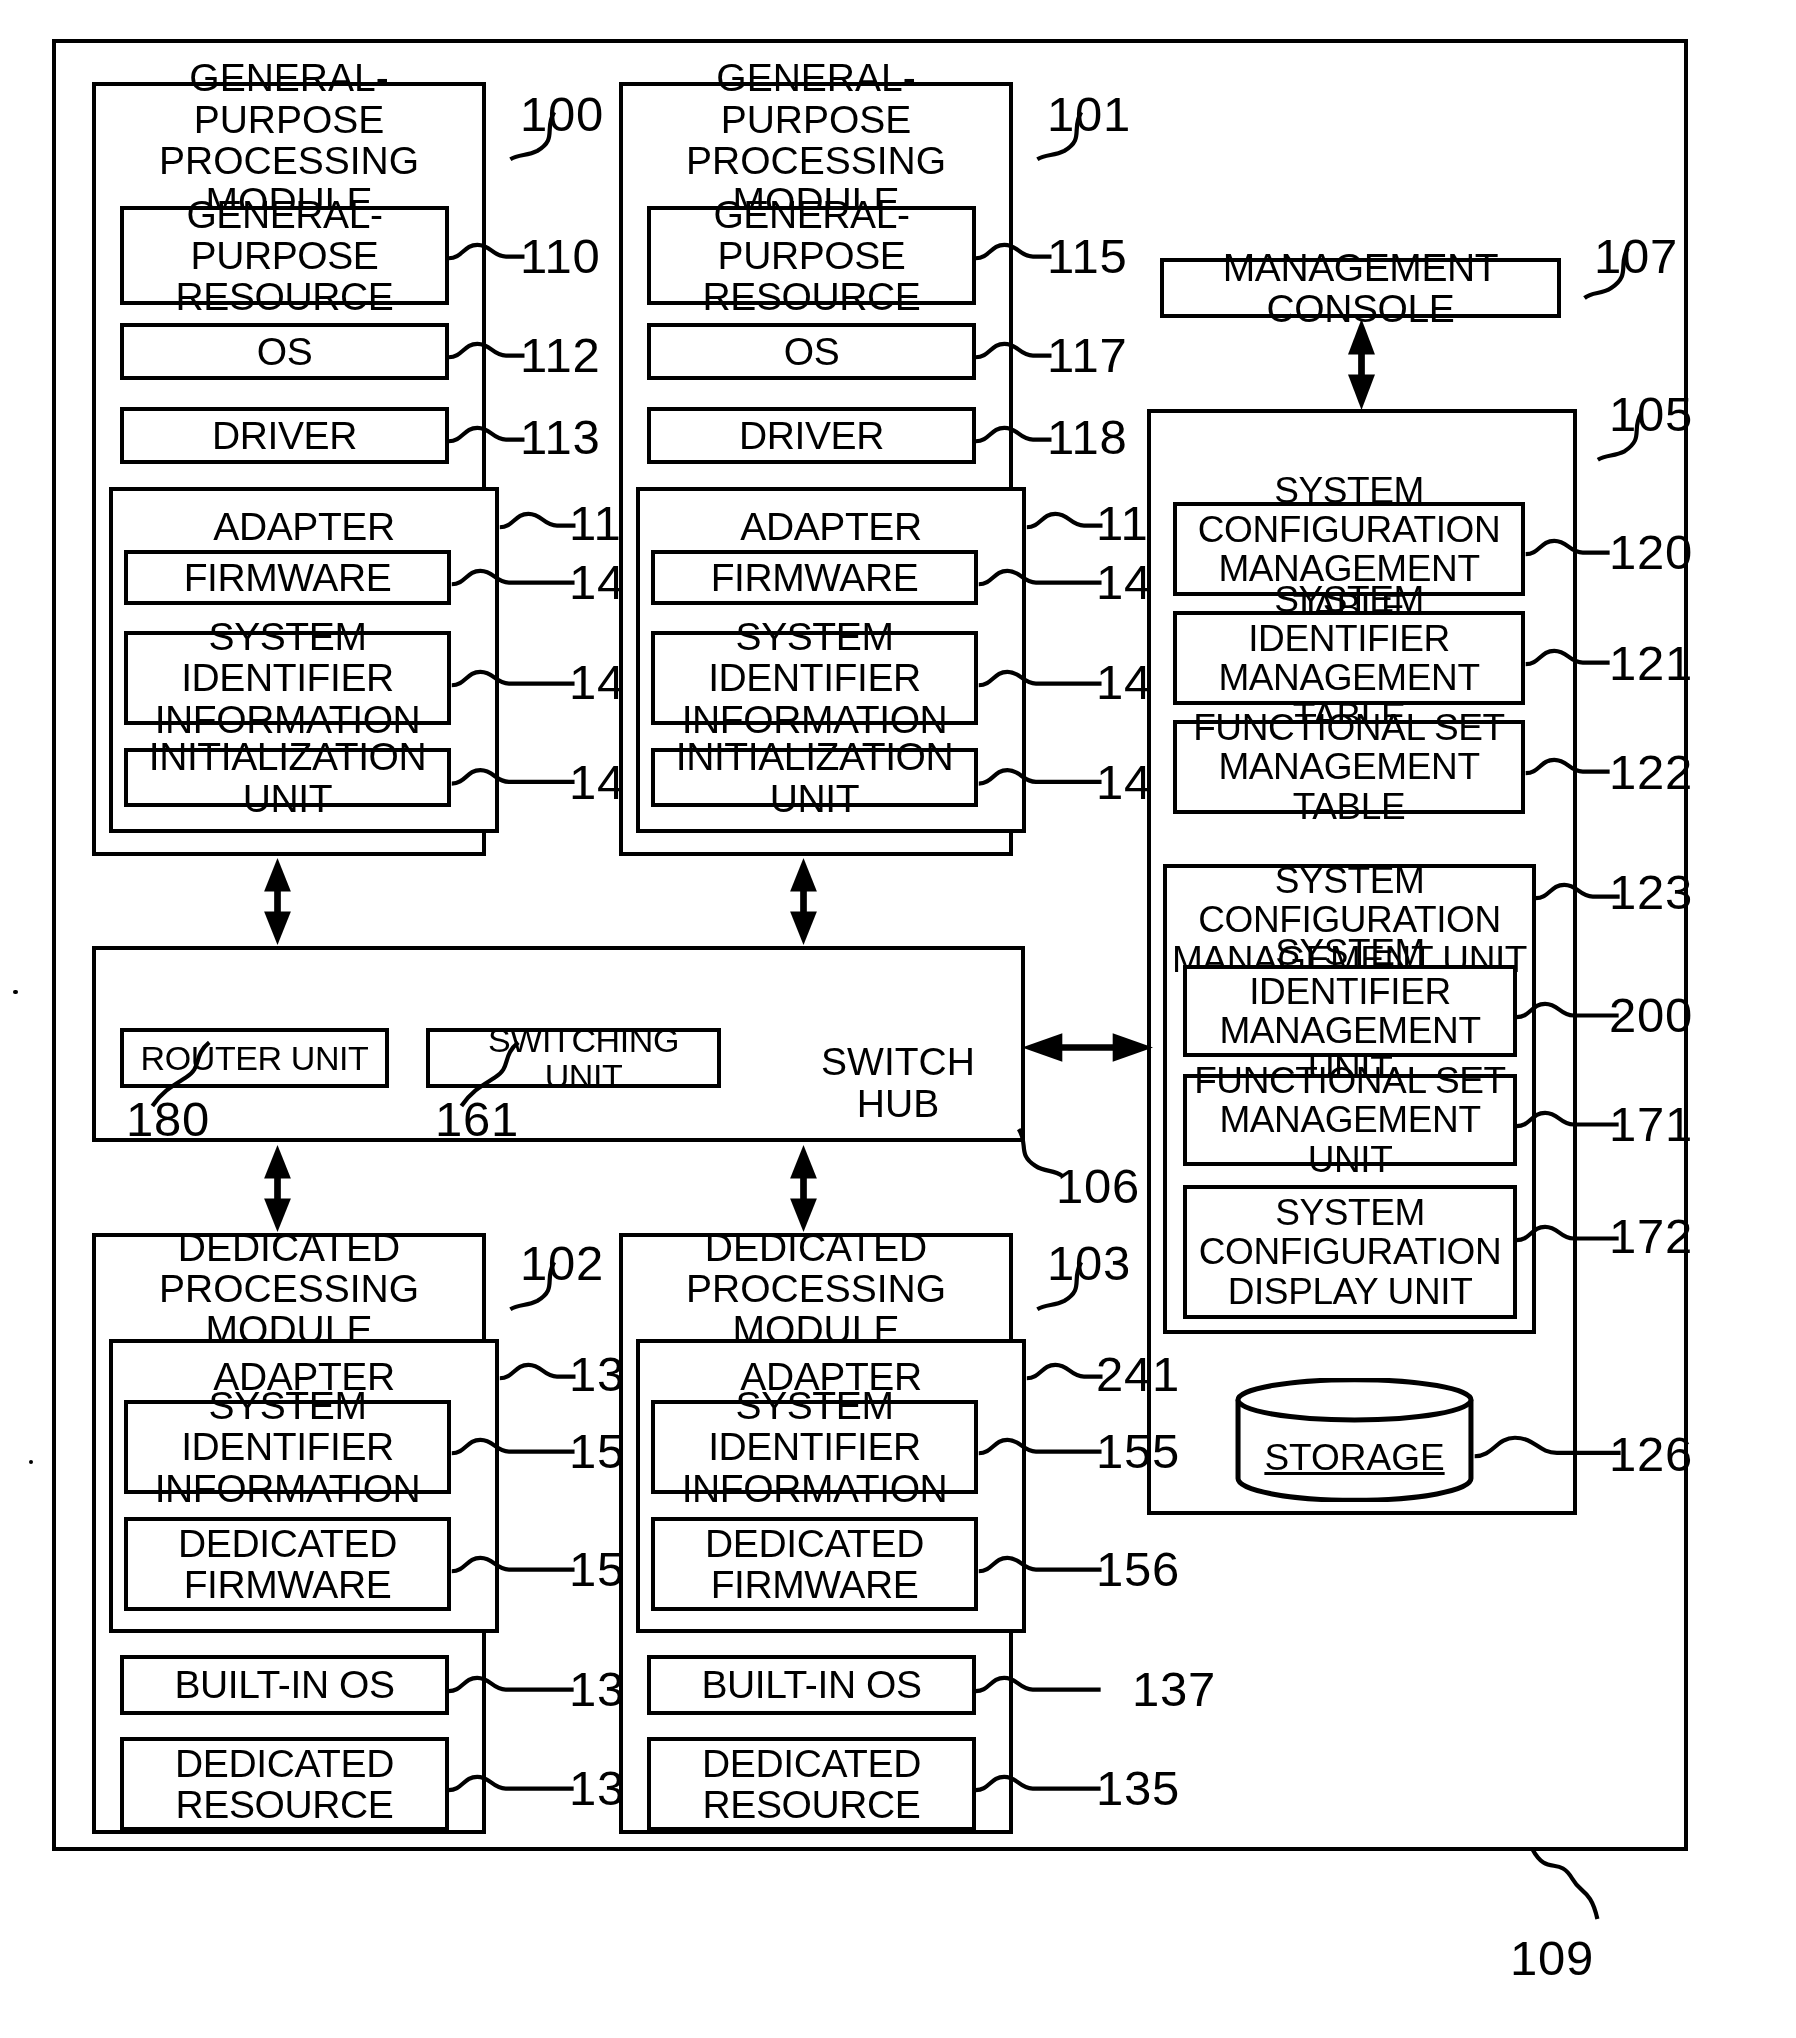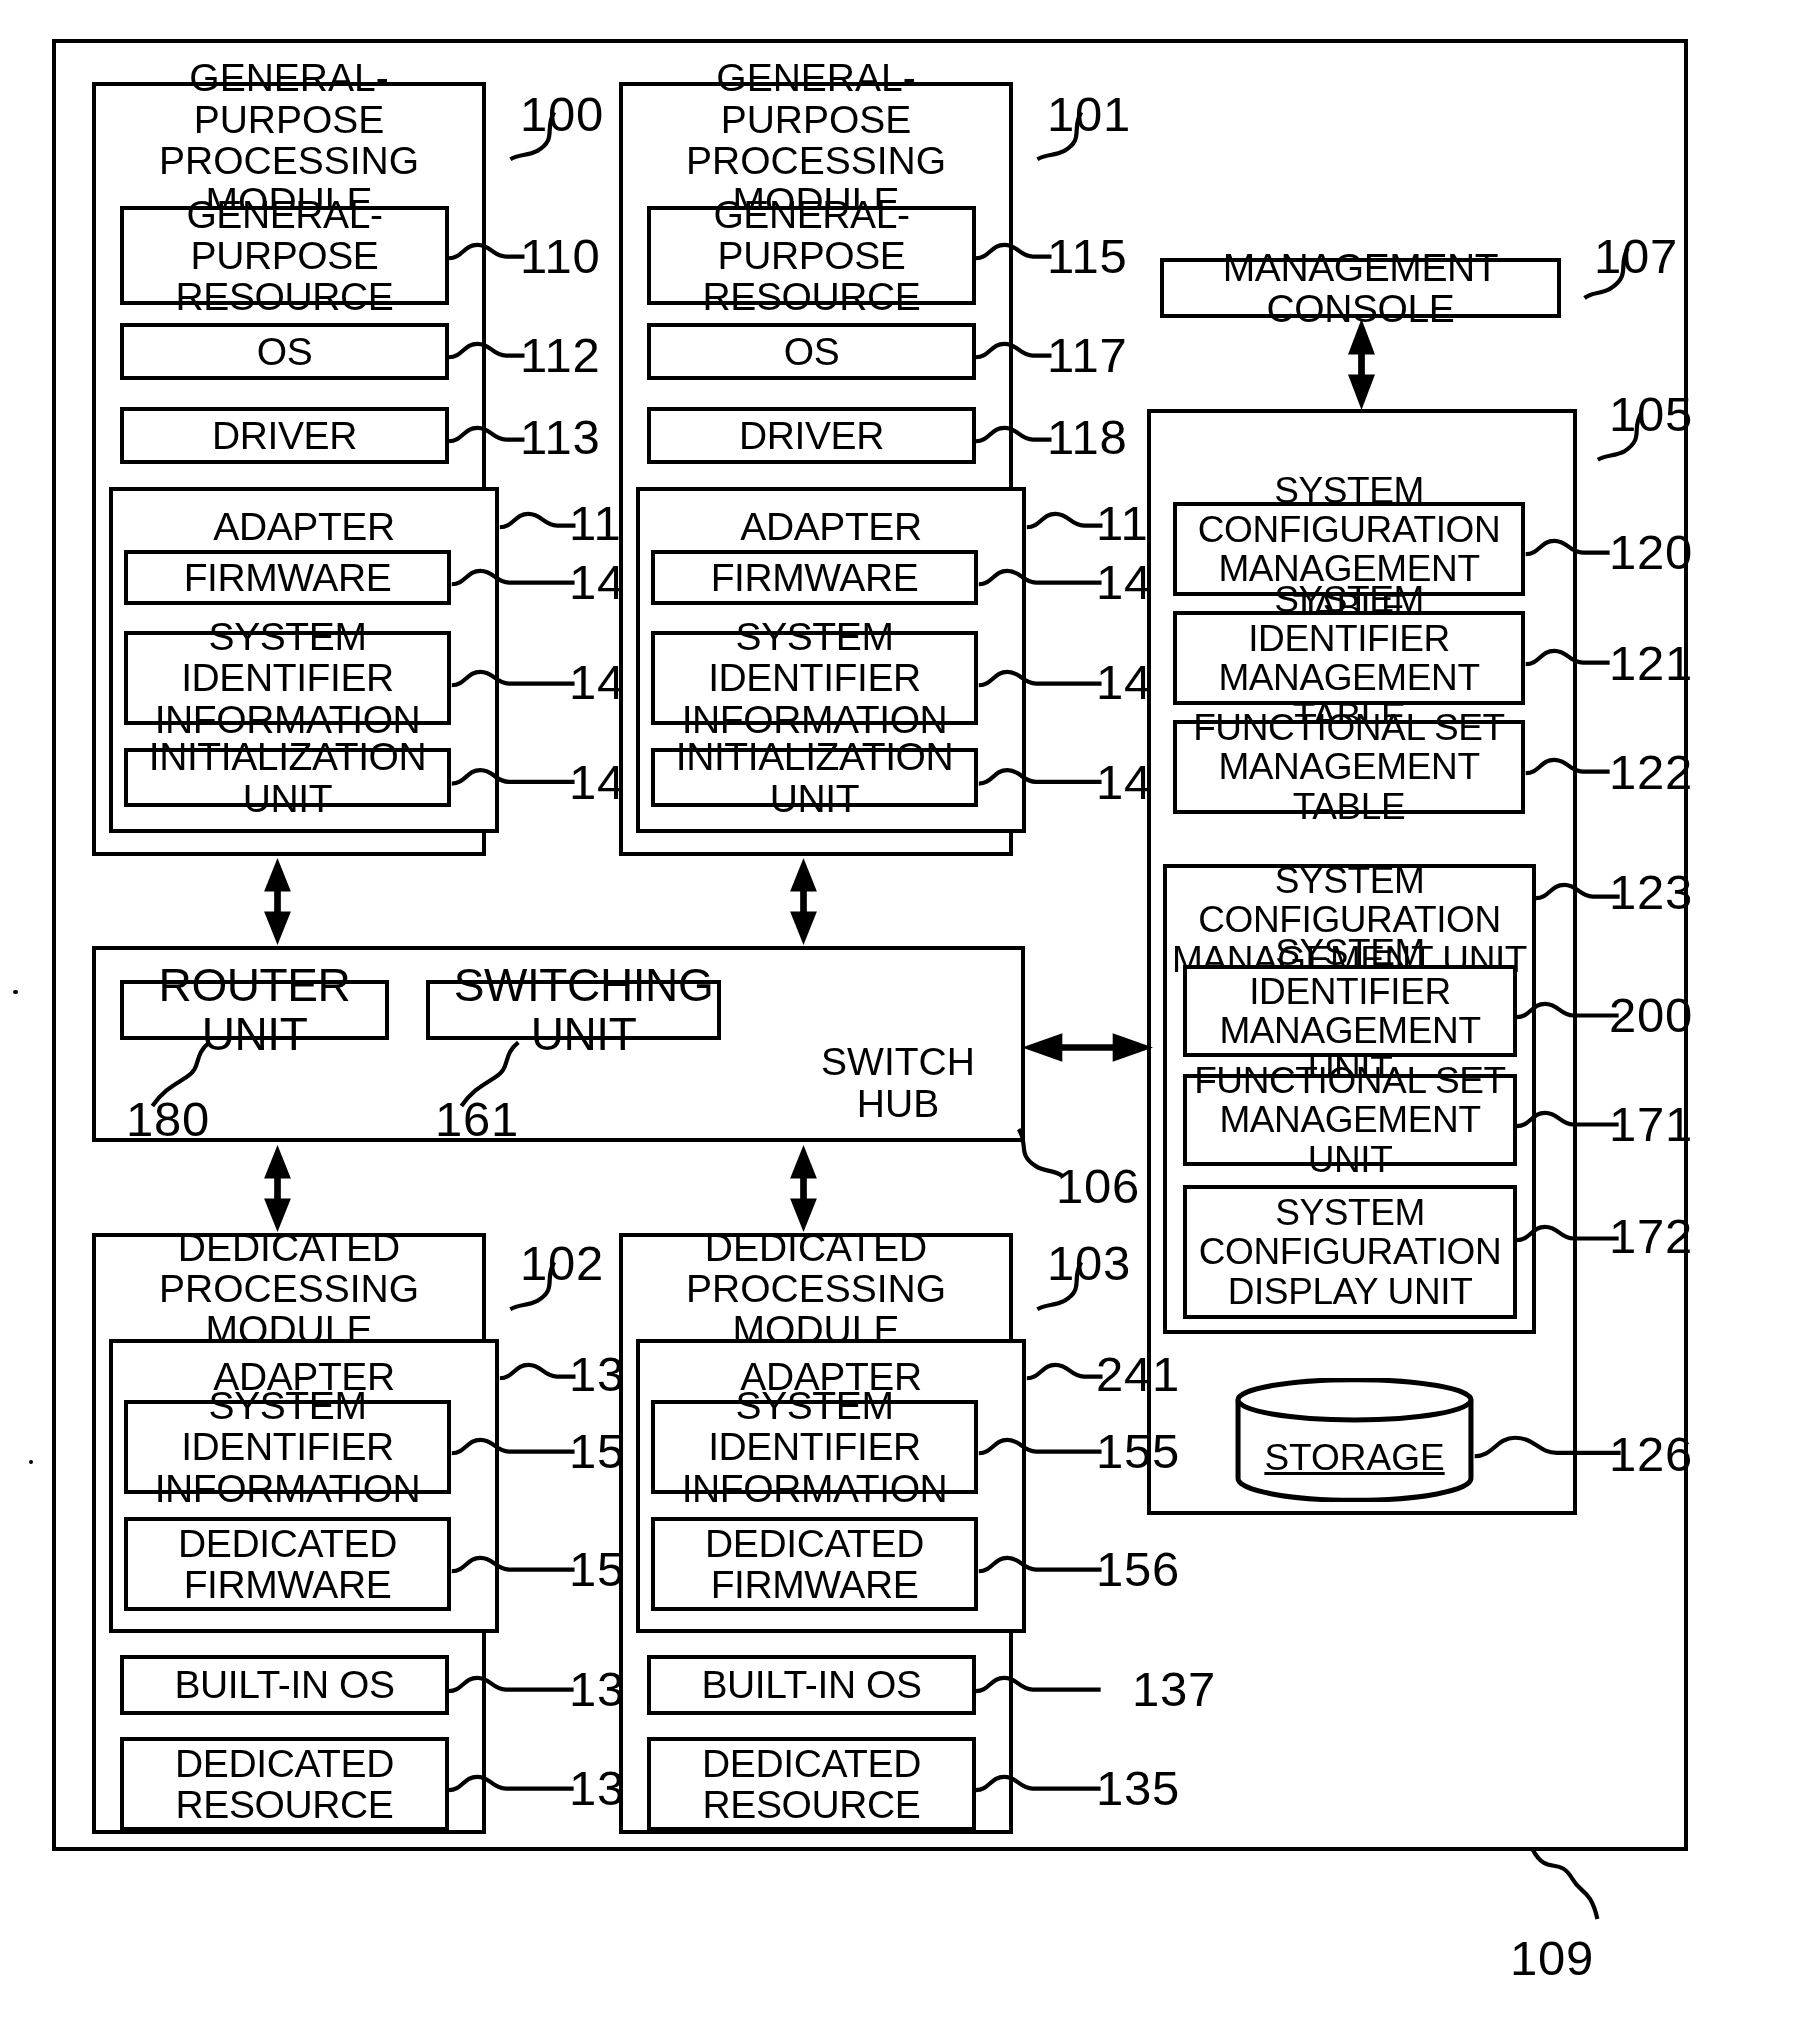--- a/index.html
+++ b/index.html
@@ -33,21 +33,21 @@
     display:flex;
     align-items:center;
     justify-content:center;
     text-align:center;
     line-height:1.06;
   }
   .outer-frame{border-width:4.2px;}
   .module{border-width:4.2px;}
   .inner{border-width:4.2px;}
   .leaf{border-width:4.2px;}
-  .t42{font-size:46px;}
+  .t42{font-size:34px;margin-top:48px;}
   .t44{font-size:37px;}
   .t46{font-size:39px;}
 
   
   .ref{
     position:absolute;
     font-size:49px;
     letter-spacing:0.8px;
     color:#000;
     white-space:nowrap;

